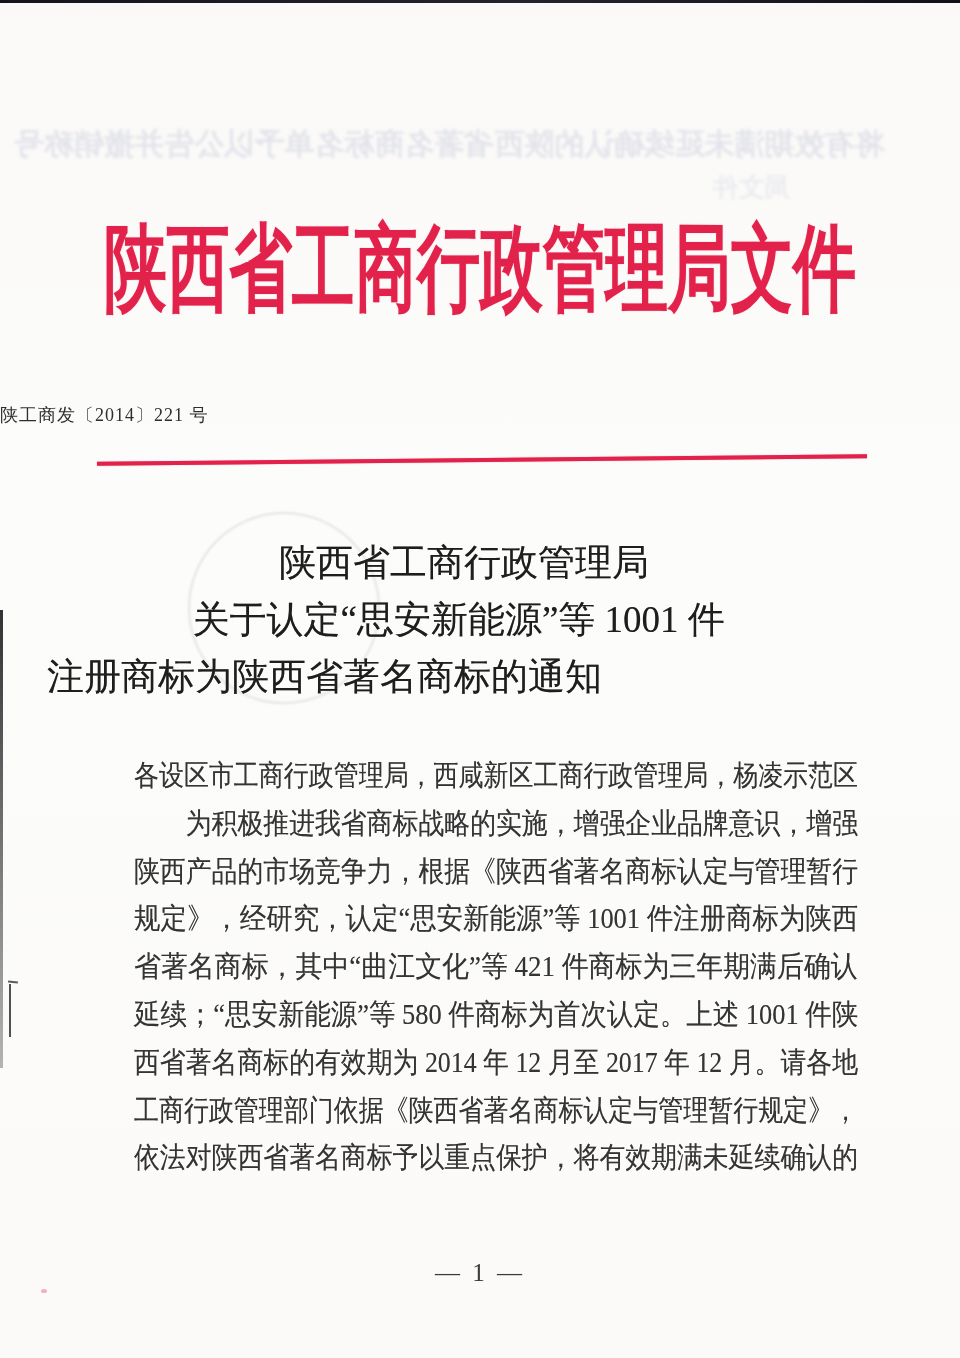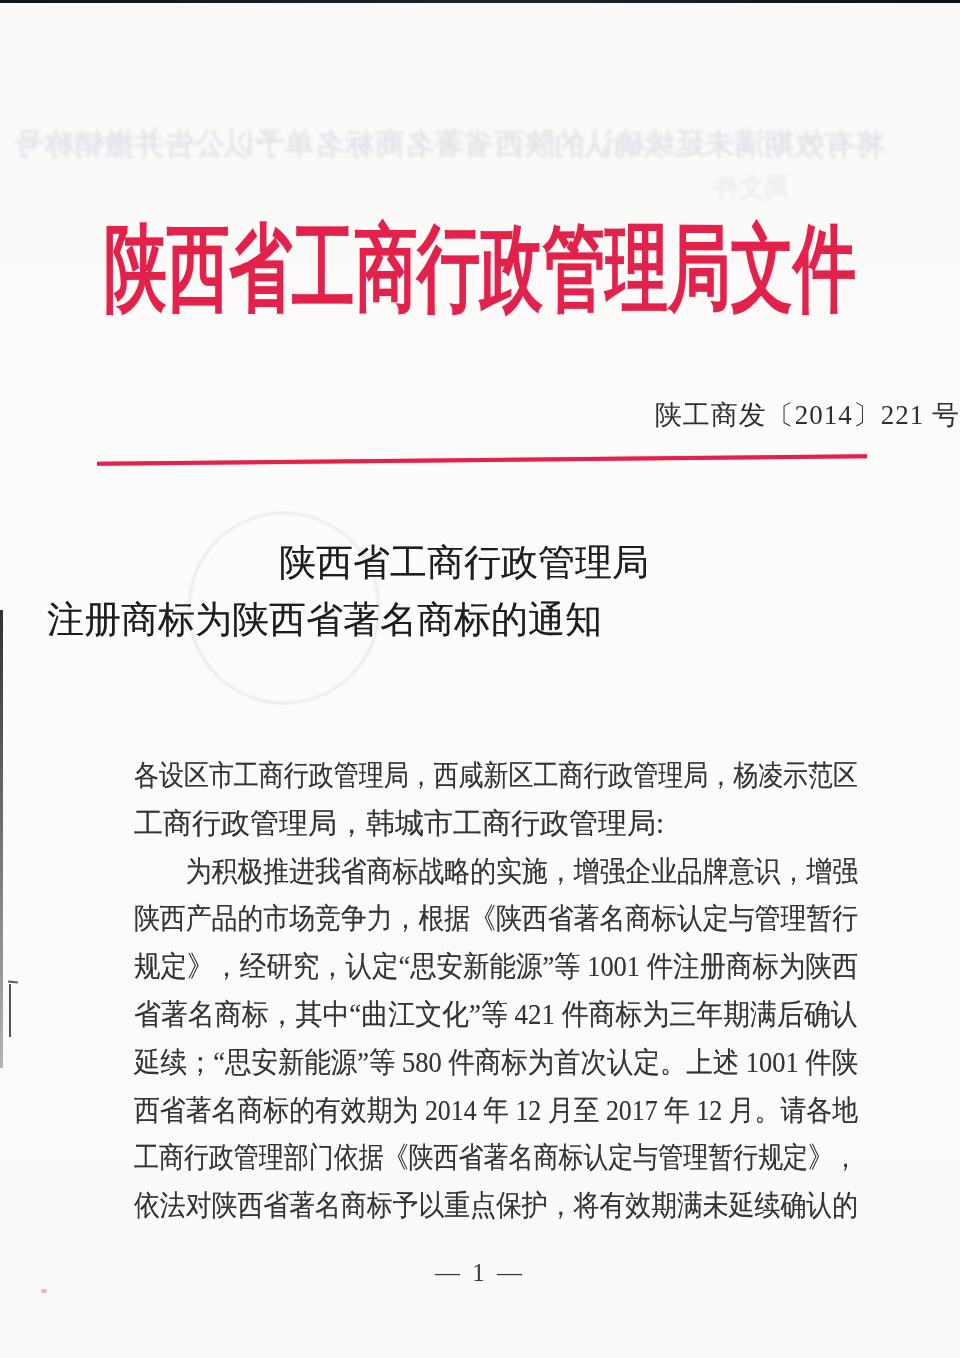--- a/index.html
+++ b/index.html
@@ -27,22 +27,22 @@
     transform:scaleX(-1); transform-origin:50% 50%; font-weight:700; pointer-events:none; }
   .ghost1 { top:124px; left:92px; width:792px; font-size:30px; opacity:.20; white-space:nowrap; }
   .ghost2 { top:170px; left:610px; width:180px; font-size:26px; opacity:.13; white-space:nowrap; }
 
   .red-header { position:absolute; top:221px; left:104px; width:752px; height:96px; margin:0;
     color:var(--accent-red); font-weight:700; line-height:96px; font-size:68px;
     transform:scaleY(1.40); transform-origin:50% 50%;
     text-shadow:0 0 1px rgba(226,34,75,.45); }
   .red-header-text { display:block; width:752px; white-space:nowrap; transform-origin:0 50%; }
 
-  .doc-number { position:absolute; top:398px; left:0; width:100%; text-align:right;
-    font-size:27px; line-height:34px; color:#2e2e2e; letter-spacing:1px; }
+  .doc-number { position:absolute; top:398px; left:0; width:100%; text-align:left;
+    font-size:18px; line-height:34px; color:#2e2e2e; letter-spacing:1px; }
 
   .red-rule { position:absolute; top:458px; left:97px; width:770px; height:3.5px;
     background:var(--accent-red); transform:rotate(-0.55deg);
     box-shadow:0 0 1px rgba(226,34,75,.6); }
 
   .seal-watermark { position:absolute; left:188px; top:512px; width:192px; height:192px;
     border:2px solid rgba(172,158,148,.25); border-radius:50%; filter:blur(1px); }
 
   .doc-title { position:absolute; top:534px; left:0; width:100%; color:#1e1e1e; }
   .t-line { margin:0 auto; font-size:37px; font-weight:400; line-height:57px;
@@ -77,26 +77,26 @@
   </h1>
 
   <div class="doc-number">陕工商发〔2014〕221 号</div>
 
   <div class="red-rule"></div>
 
   <div class="seal-watermark"></div>
 
   <div class="doc-title">
     <div class="t-line t1 fitline">陕西省工商行政管理局</div>
+    <div class="t-line t2 fitline">关于认定“思安新能源”等 1001 件</div>
     <div class="t-line t3 fitline">注册商标为陕西省著名商标的通知</div>
   </div>
 
   <div class="body-text">
     <div class="line fitline" style="transform: scaleX(0.86088);">各设区市工商行政管理局，西咸新区工商行政管理局，杨凌示范区</div>
-    <div class="line natural">工商行政管理局，韩城市工商行政管理局:</div>
     <div class="line indent fitline" style="transform: scaleX(0.891626);">为积极推进我省商标战略的实施，增强企业品牌意识，增强</div>
     <div class="line fitline" style="transform: scaleX(0.891626);">陕西产品的市场竞争力，根据《陕西省著名商标认定与管理暂行</div>
     <div class="line fitline" style="transform: scaleX(0.911839);">规定》，经研究，认定“思安新能源”等 1001 件注册商标为陕西</div>
     <div class="line fitline" style="transform: scaleX(0.928205);">省著名商标，其中“曲江文化”等 421 件商标为三年期满后确认</div>
     <div class="line fitline" style="transform: scaleX(0.911839);">延续；“思安新能源”等 580 件商标为首次认定。上述 1001 件陕</div>
     <div class="line fitline" style="transform: scaleX(0.891626);">西省著名商标的有效期为 2014 年 12 月至 2017 年 12 月。请各地</div>
     <div class="line fitline" style="transform: scaleX(0.86088);">工商行政管理部门依据《陕西省著名商标认定与管理暂行规定》，</div>
     <div class="line fitline" style="transform: scaleX(0.891626);">依法对陕西省著名商标予以重点保护，将有效期满未延续确认的</div>
   </div>
 

